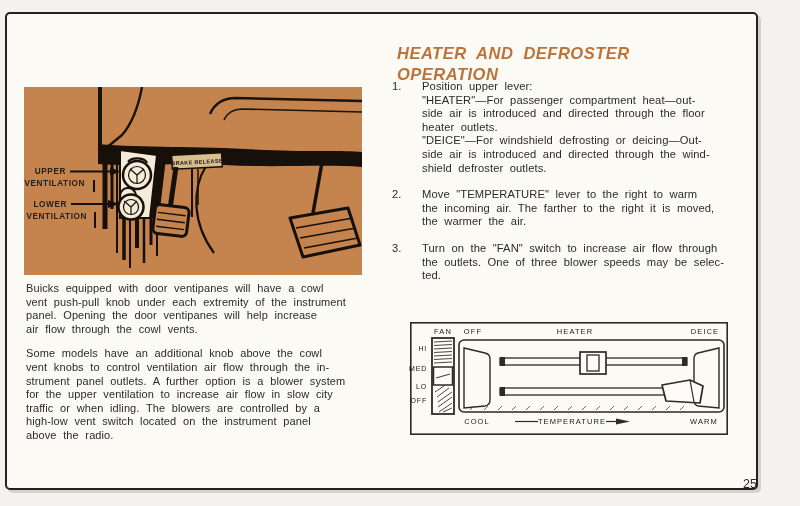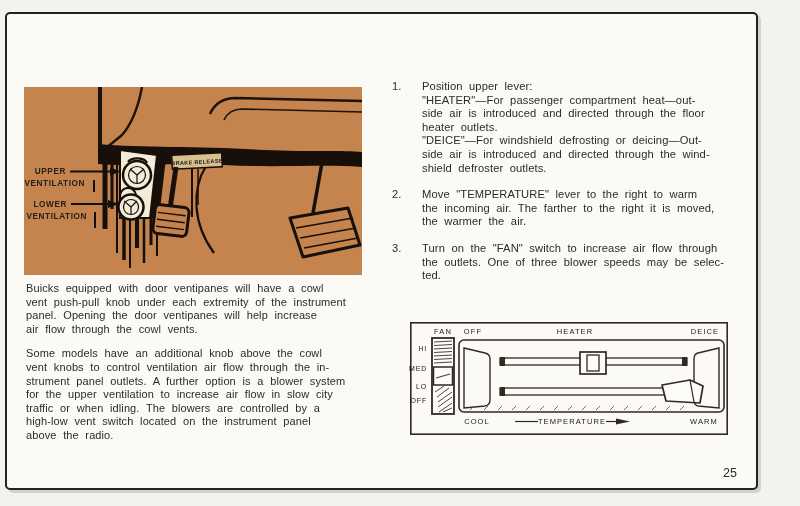--- a/index.html
+++ b/index.html
@@ -26,21 +26,21 @@
   .heading{
     position:absolute;left:390px;top:18px;width:330px;
     font-size:16.5px;line-height:21px;font-weight:bold;font-style:italic;
     letter-spacing:.5px;word-spacing:5px;color:#bd7338;white-space:pre-line;
   }
   .steps{position:absolute;left:385px;top:66px;width:365px;}
   .step{display:flex;margin:0 0 13px 0;font-size:11.2px;line-height:13.6px;}
   .step-num{width:30px;flex:0 0 30px;}
   .step-text{flex:1;white-space:pre-line;word-spacing:3.2px;letter-spacing:.1px;}
   .panel-svg{position:absolute;left:400px;top:304px;width:330px;height:122px;}
-  .page-num{position:absolute;left:716px;top:452px;width:34px;font-size:12.5px;}
+  .page-num{position:absolute;left:716px;top:463px;width:34px;text-align:right;font-size:12.5px;}
   
   text.svglab{font-family:"Liberation Sans",sans-serif;fill:#24201a;}
 </style>
 </head>
 <body>
 
 <div class="page">
 
   <svg class="illu-svg" viewBox="0 0 338 188">
     <rect x="0" y="0" width="338" height="188" fill="#c5844d"></rect>
@@ -134,20 +134,22 @@
 air flow through the cowl vents.</p>
     <p>Some models have an additional knob above the cowl
 vent knobs to control ventilation air flow through the in-
 strument panel outlets. A further option is a blower system
 for the upper ventilation to increase air flow in slow city
 traffic or when idling. The blowers are controlled by a
 high-low vent switch located on the instrument panel
 above the radio.</p>
   </div>
 
+  <h1 class="heading">HEATER AND DEFROSTER
+OPERATION</h1>
 
   <div class="steps">
     <div class="step">
       <span class="step-num">1.</span>
       <div class="step-text">Position upper lever:
 "HEATER"—For passenger compartment heat—out-
 side air is introduced and directed through the floor
 heater outlets.
 "DEICE"—For windshield defrosting or deicing—Out-
 side air is introduced and directed through the wind-

